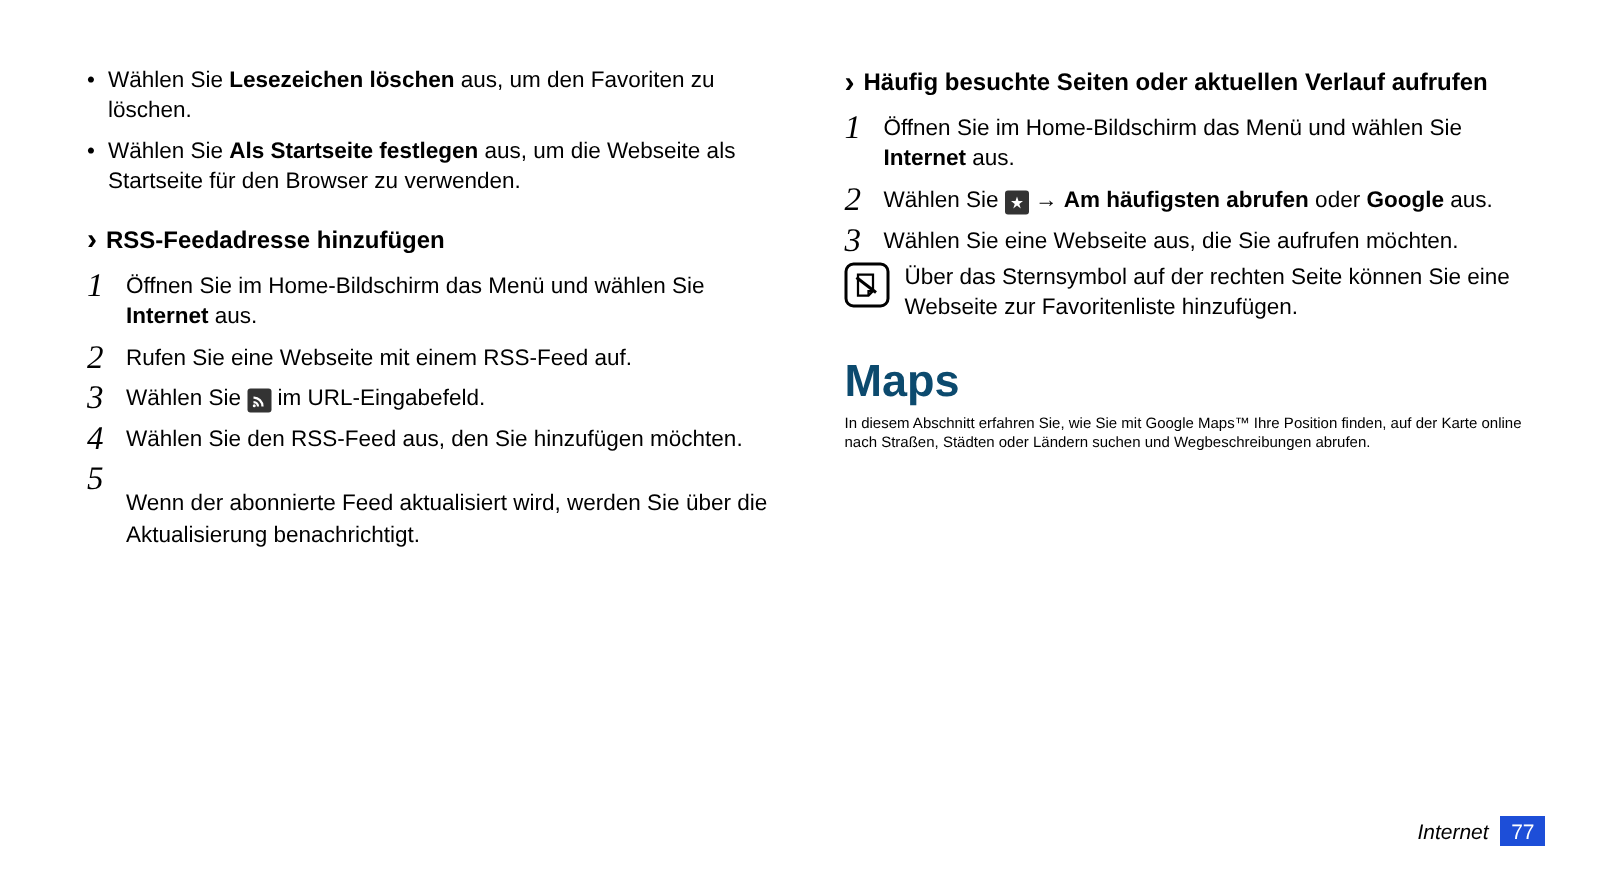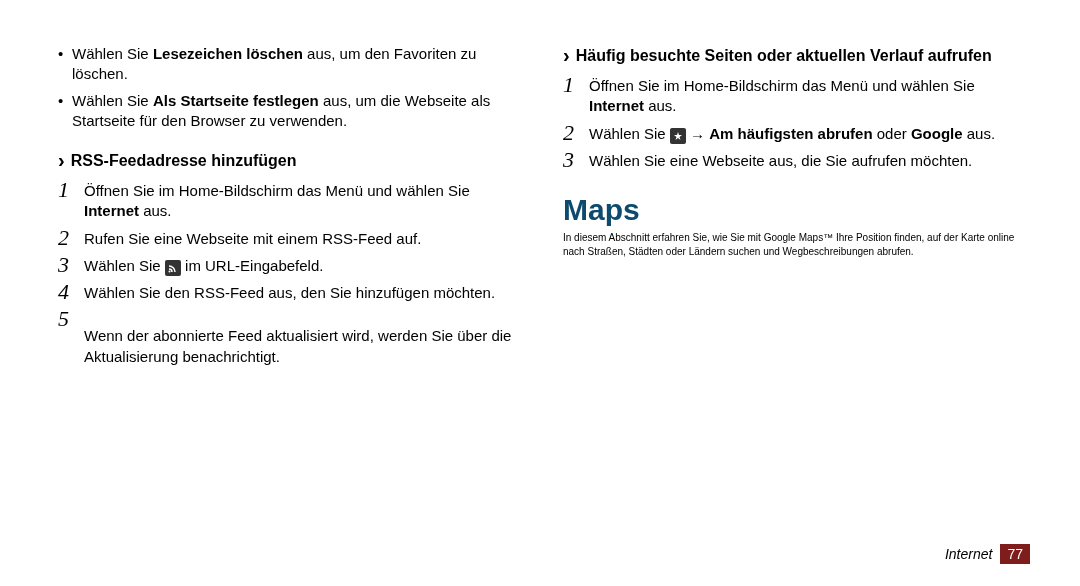--- a/index.html
+++ b/index.html
@@ -115,21 +115,21 @@
     right: 50px;
     display: flex;
     align-items: center;
     gap: 8px;
   }
   .footer-label {
     font-style: italic;
     font-size: 14px;
   }
   .footer-page {
-    background: #7f1d1d;
+    background: #1d4ed8;
     color: #fff;
     font-size: 14px;
     padding: 2px 7px;
   }
   b { font-weight: bold; }
 </style>
 </head>
 <body>
 
 <div class="columns">
@@ -217,20 +217,30 @@
             </svg>
           </span><span> → </span><b>Am häufigsten abrufen</b><span> oder </span><b>Google</b><span> aus.</span>
       </div>
     </div>
 
     <div class="step">
       <div class="step-num">3</div>
       <div class="step-body">Wählen Sie eine Webseite aus, die Sie aufrufen möchten.</div>
     </div>
 
+    <div class="note-row">
+      <div class="note-icon">
+        <svg width="20" height="20" viewBox="0 0 20 20">
+            <path d="M4 3 L14 3 L14 14 L11 17 L4 17 Z" fill="none" stroke="#000" stroke-width="1.5"></path>
+            <path d="M14 14 L11 14 L11 17" fill="none" stroke="#000" stroke-width="1.5"></path>
+            <path d="M3 5 L16 15" stroke="#000" stroke-width="2"></path>
+          </svg>
+      </div>
+      <div class="note-text">Über das Sternsymbol auf der rechten Seite können Sie eine Webseite zur Favoritenliste hinzufügen.</div>
+    </div>
 
     <div class="maps-title">Maps</div>
     <div class="maps-body">In diesem Abschnitt erfahren Sie, wie Sie mit Google Maps™ Ihre Position finden, auf der Karte online nach Straßen, Städten oder Ländern suchen und Wegbeschreibungen abrufen.</div>
 
   </div>
 </div>
 
 <div class="footer">
   <span class="footer-label">Internet</span>
   <span class="footer-page">77</span>

